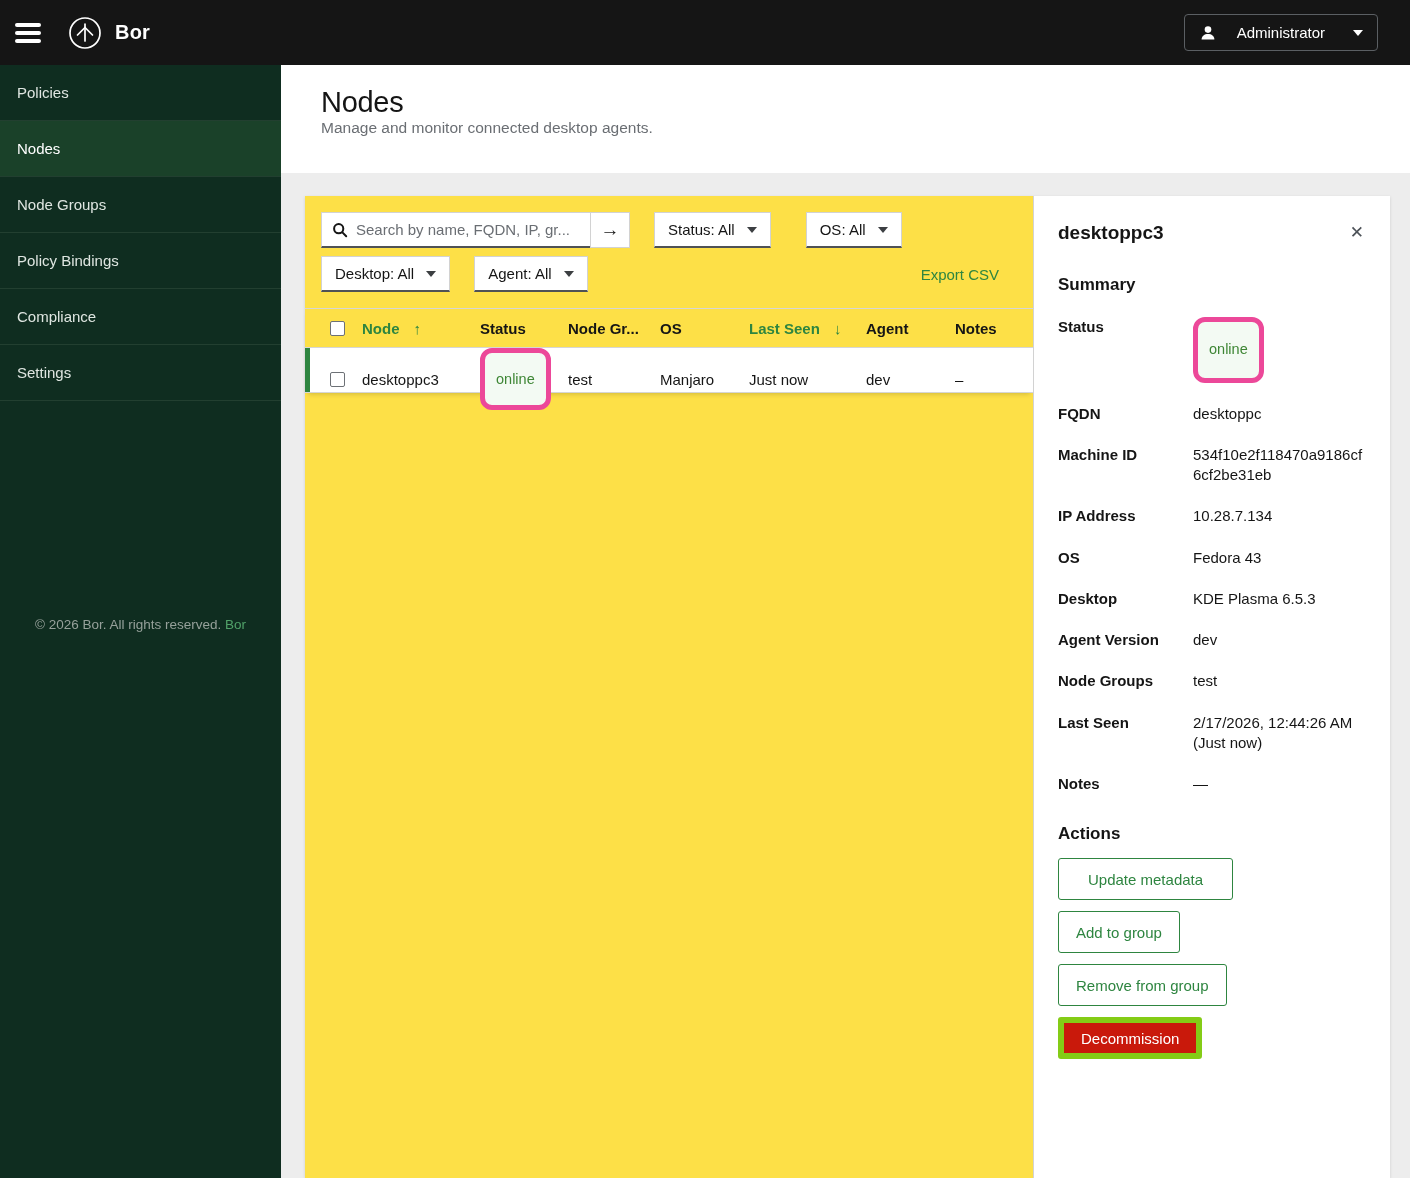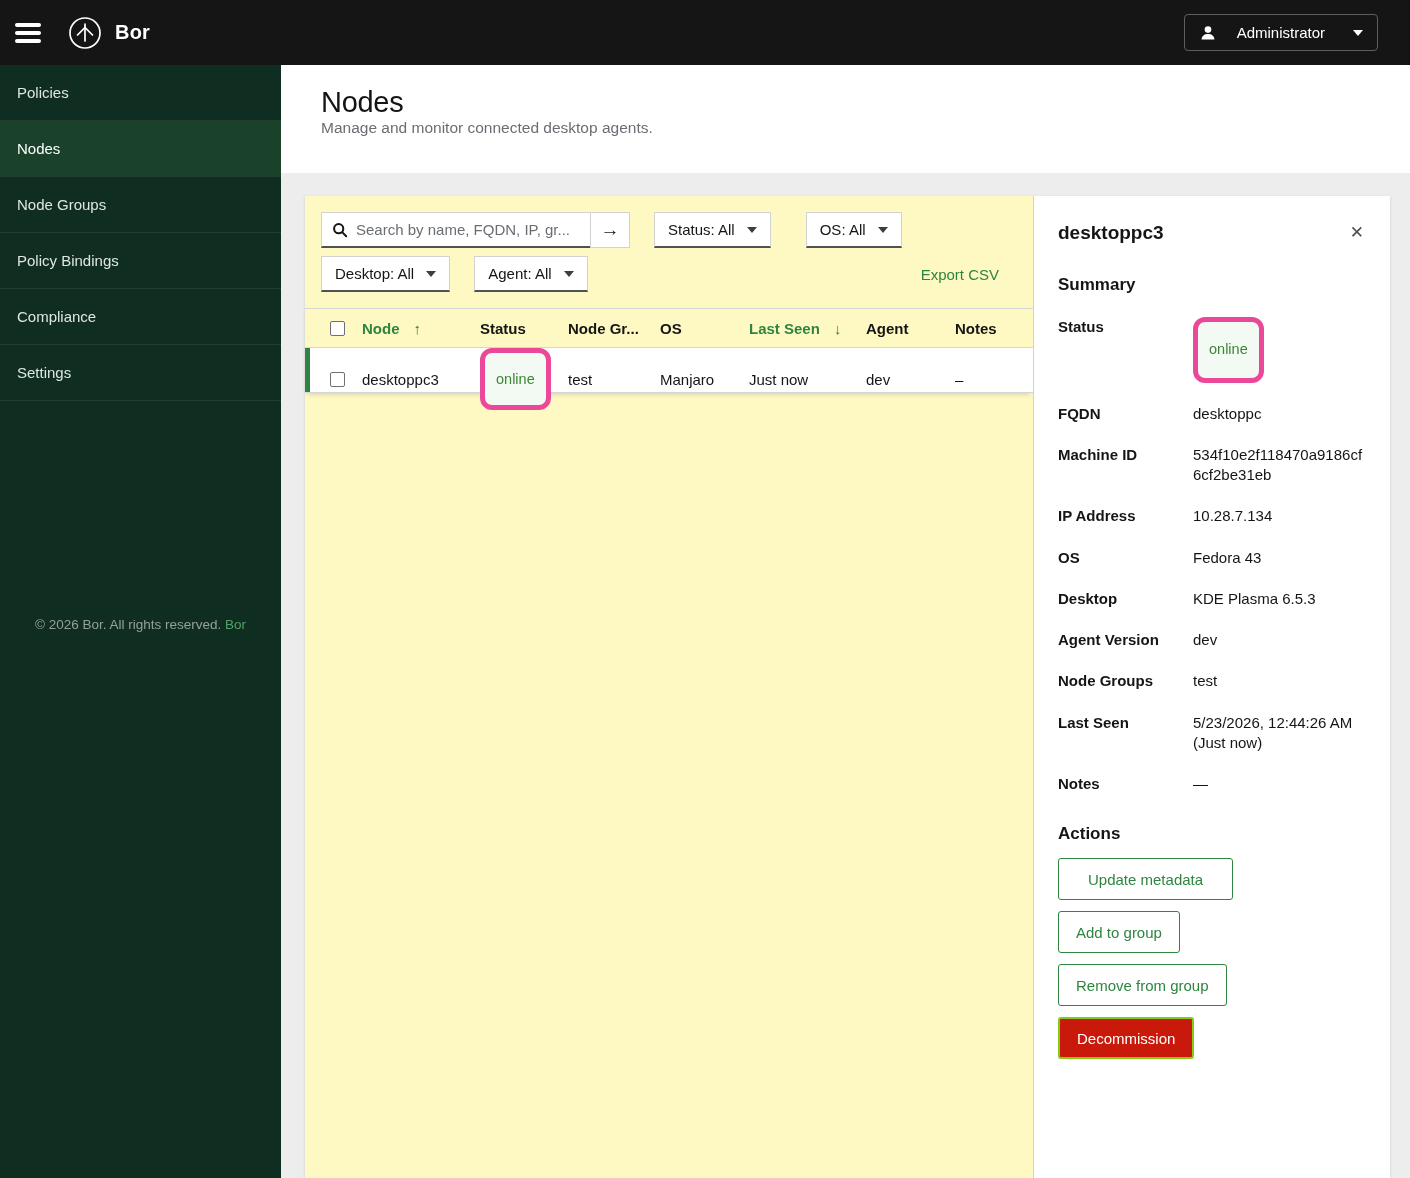--- a/index.html
+++ b/index.html
@@ -44,21 +44,21 @@
   }
   .sidebar-footer a { color: #51a269; text-decoration: none; }
 
   .main { flex: 1; display: flex; flex-direction: column; min-width: 0; }
   .page-header { background: #fff; height: 108px; padding: 21px 40px 0 40px; }
   .page-title { font-size: 29px; font-weight: 400; letter-spacing: -.3px; color: #151515; }
   .page-subtitle { font-size: 15.5px; color: #6a6e73; }
 
   .content { flex: 1; display: flex; padding: 23px 20px 0 24px; min-height: 0; }
   .card {
-    flex: 1; background: #fef9c3; display: flex;
+    flex: 1; background: #fde047; display: flex;
     box-shadow: 0 1px 3px rgba(3,3,3,.13);
   }
   .table-section { width: 728px; flex-shrink: 0; display: flex; flex-direction: column; }
 
   
   .toolbar { padding: 16px; }
   .toolbar-row { display: flex; align-items: center; }
   .toolbar-row + .toolbar-row { margin-top: 8px; }
   .search-group { display: flex; height: 36px; width: 309px; }
   .search-box {
@@ -136,21 +136,21 @@
   .field-label { width: 135px; flex-shrink: 0; font-weight: bold; }
   .field-value { flex: 1; color: #151515; overflow-wrap: break-word; }
   .field-value.break-all { word-break: break-all; }
   .actions-heading { margin-top: 30px; margin-bottom: 14px; }
   .action-btn {
     display: block; margin-bottom: 11px; height: 42px; padding: 0 17px;
     border-radius: 3px; font-size: 15px; cursor: pointer; font-family: inherit;
   }
   .action-btn.secondary { background: #fff; border: 1px solid #2e8540; color: #2e8540; }
   .action-btn.secondary.wide { padding: 0 29px; }
-  .action-btn.danger { background: #c9190b; border: 2px solid #84cc16; color: #fff; }
+  .action-btn.danger { background: #c9190b; border: 6px solid #84cc16; color: #fff; }
 
   svg { display: block; }
 </style>
 </head>
 <body>
 
 <header class="topbar">
   <button class="hamburger">
     <span></span>
       <span></span>
@@ -324,21 +324,21 @@
           <div class="field">
             <div class="field-label">Agent Version</div>
             <div class="field-value">dev</div>
           </div>
           <div class="field">
             <div class="field-label">Node Groups</div>
             <div class="field-value">test</div>
           </div>
           <div class="field">
             <div class="field-label">Last Seen</div>
-            <div class="field-value">5/23/2026, 12:44:26 AM (Just now)</div>
+            <div class="field-value">2/17/2026, 12:44:26 AM (Just now)</div>
           </div>
           <div class="field">
             <div class="field-label">Notes</div>
             <div class="field-value">—</div>
           </div>
 
           <div class="section-heading actions-heading">Actions</div>
           <button class="action-btn secondary wide">Update metadata</button>
           <button class="action-btn secondary">Add to group</button>
           <button class="action-btn secondary">Remove from group</button>

